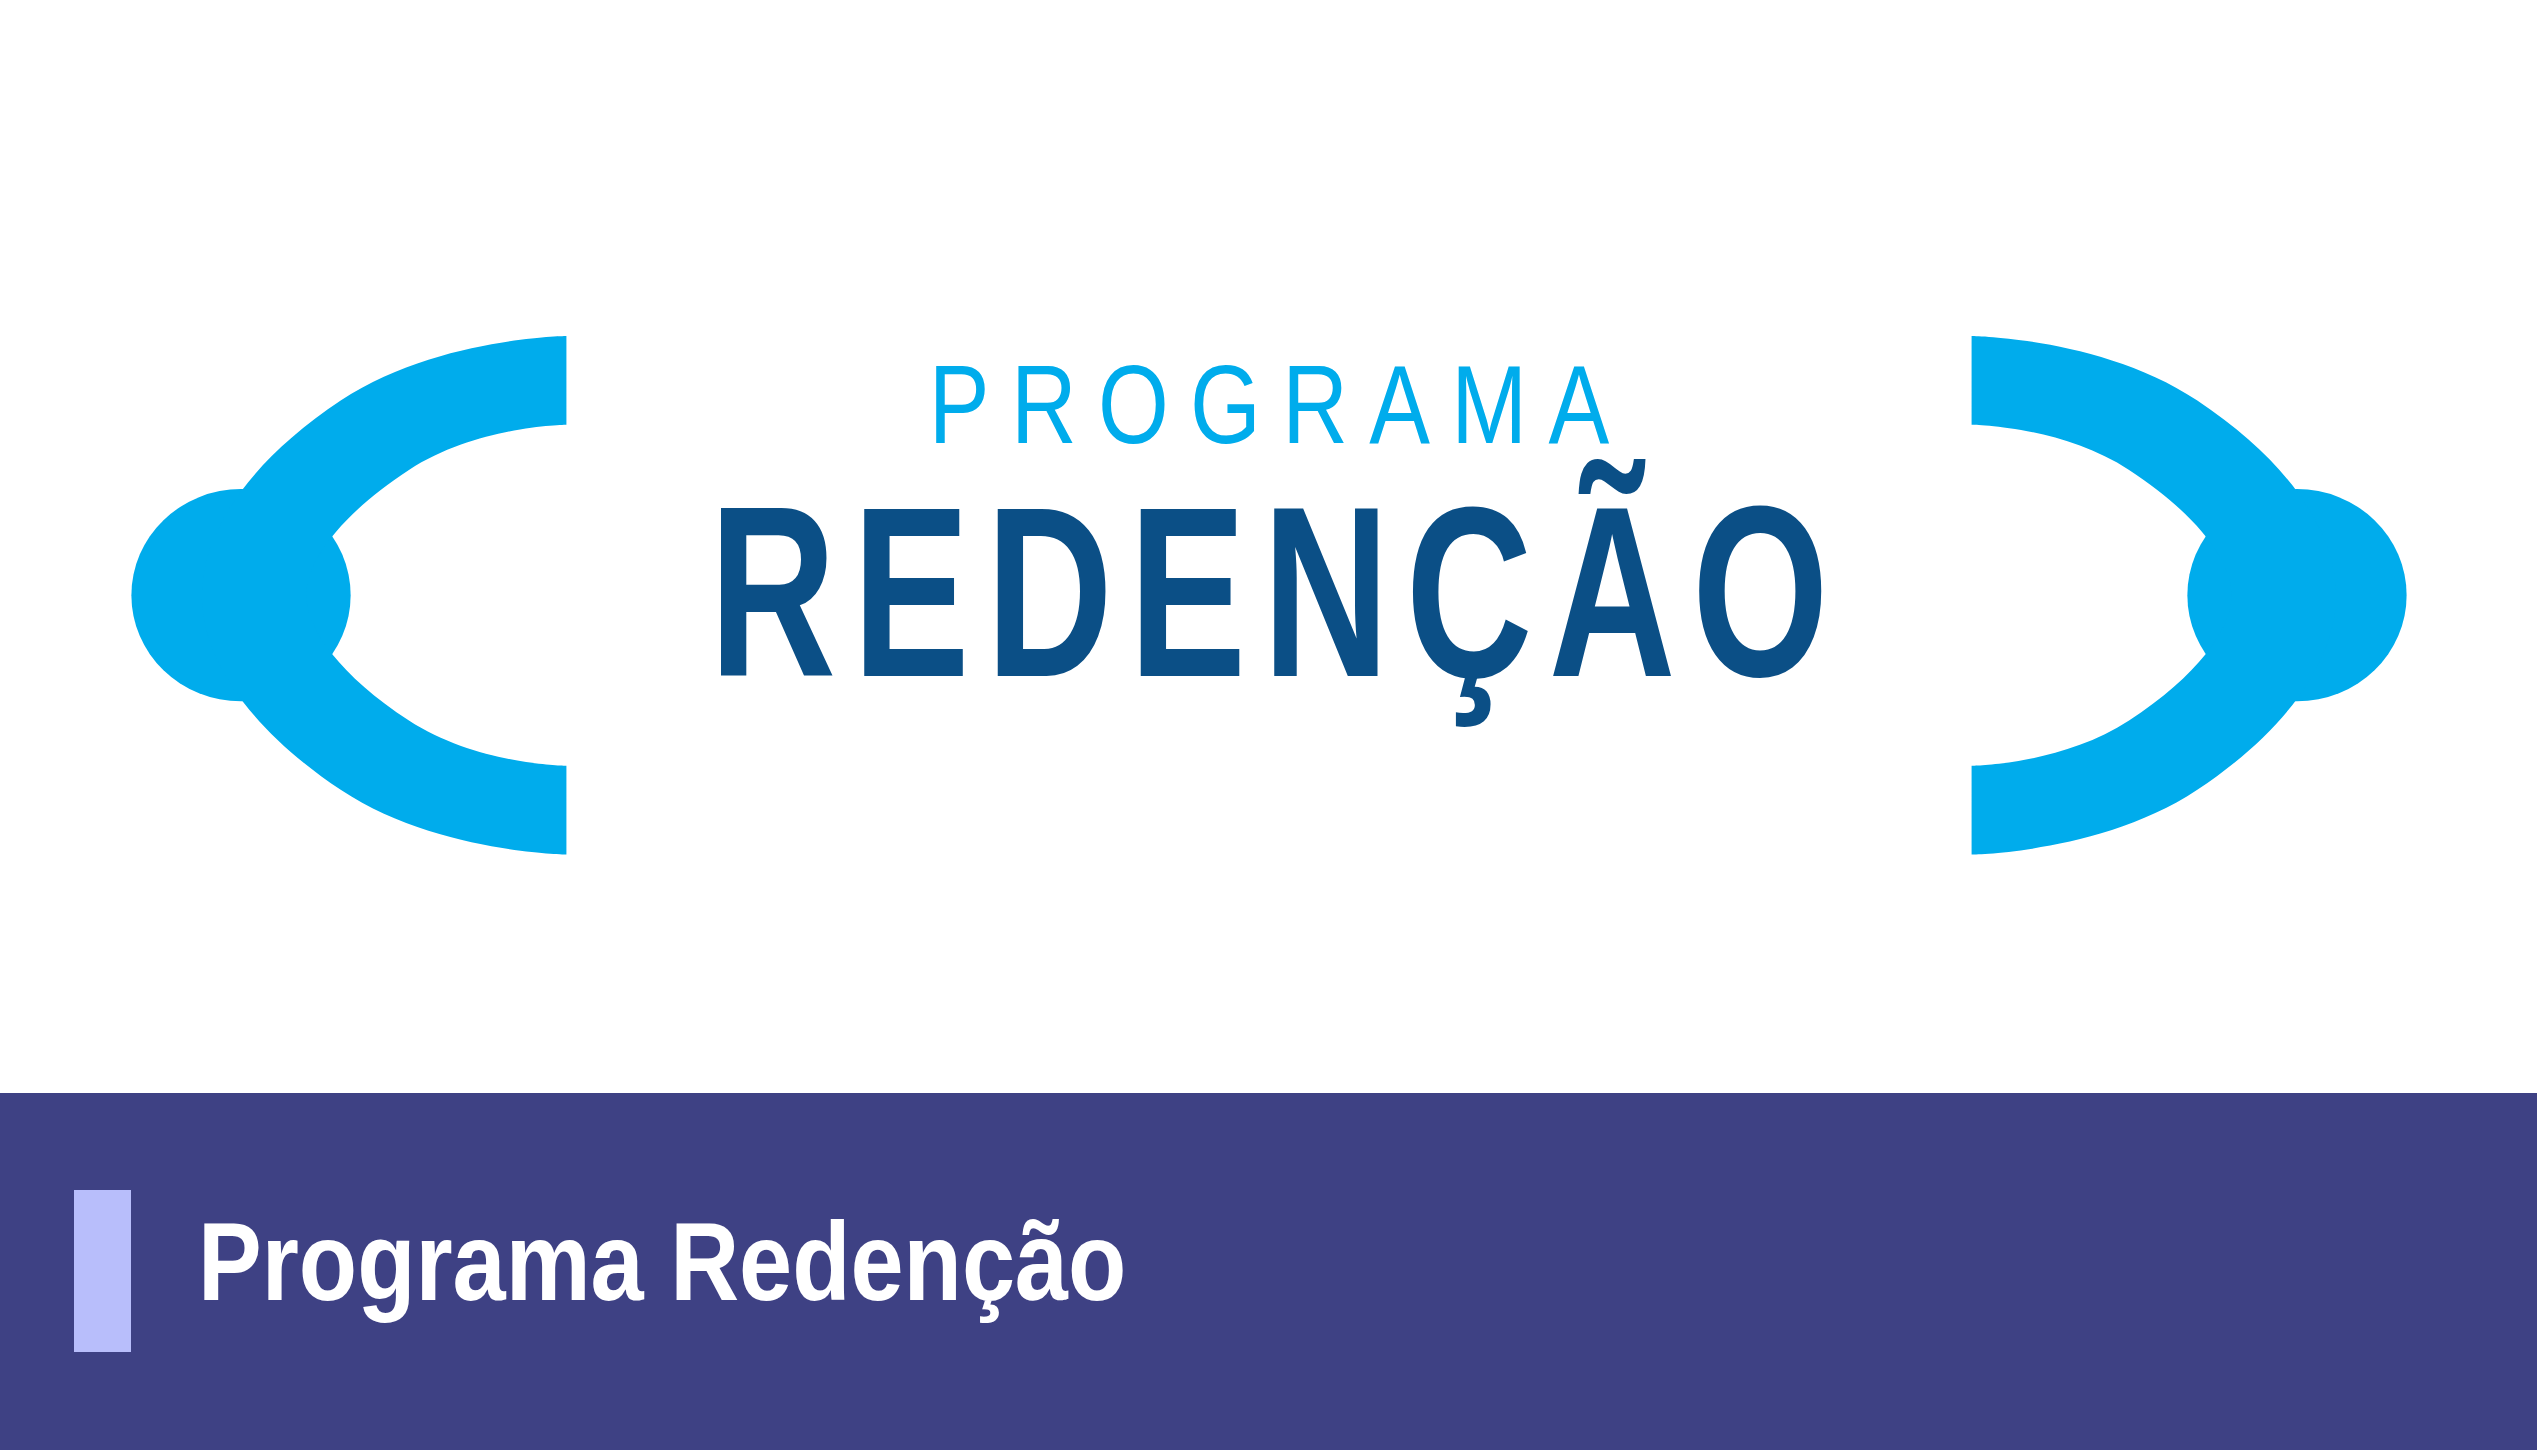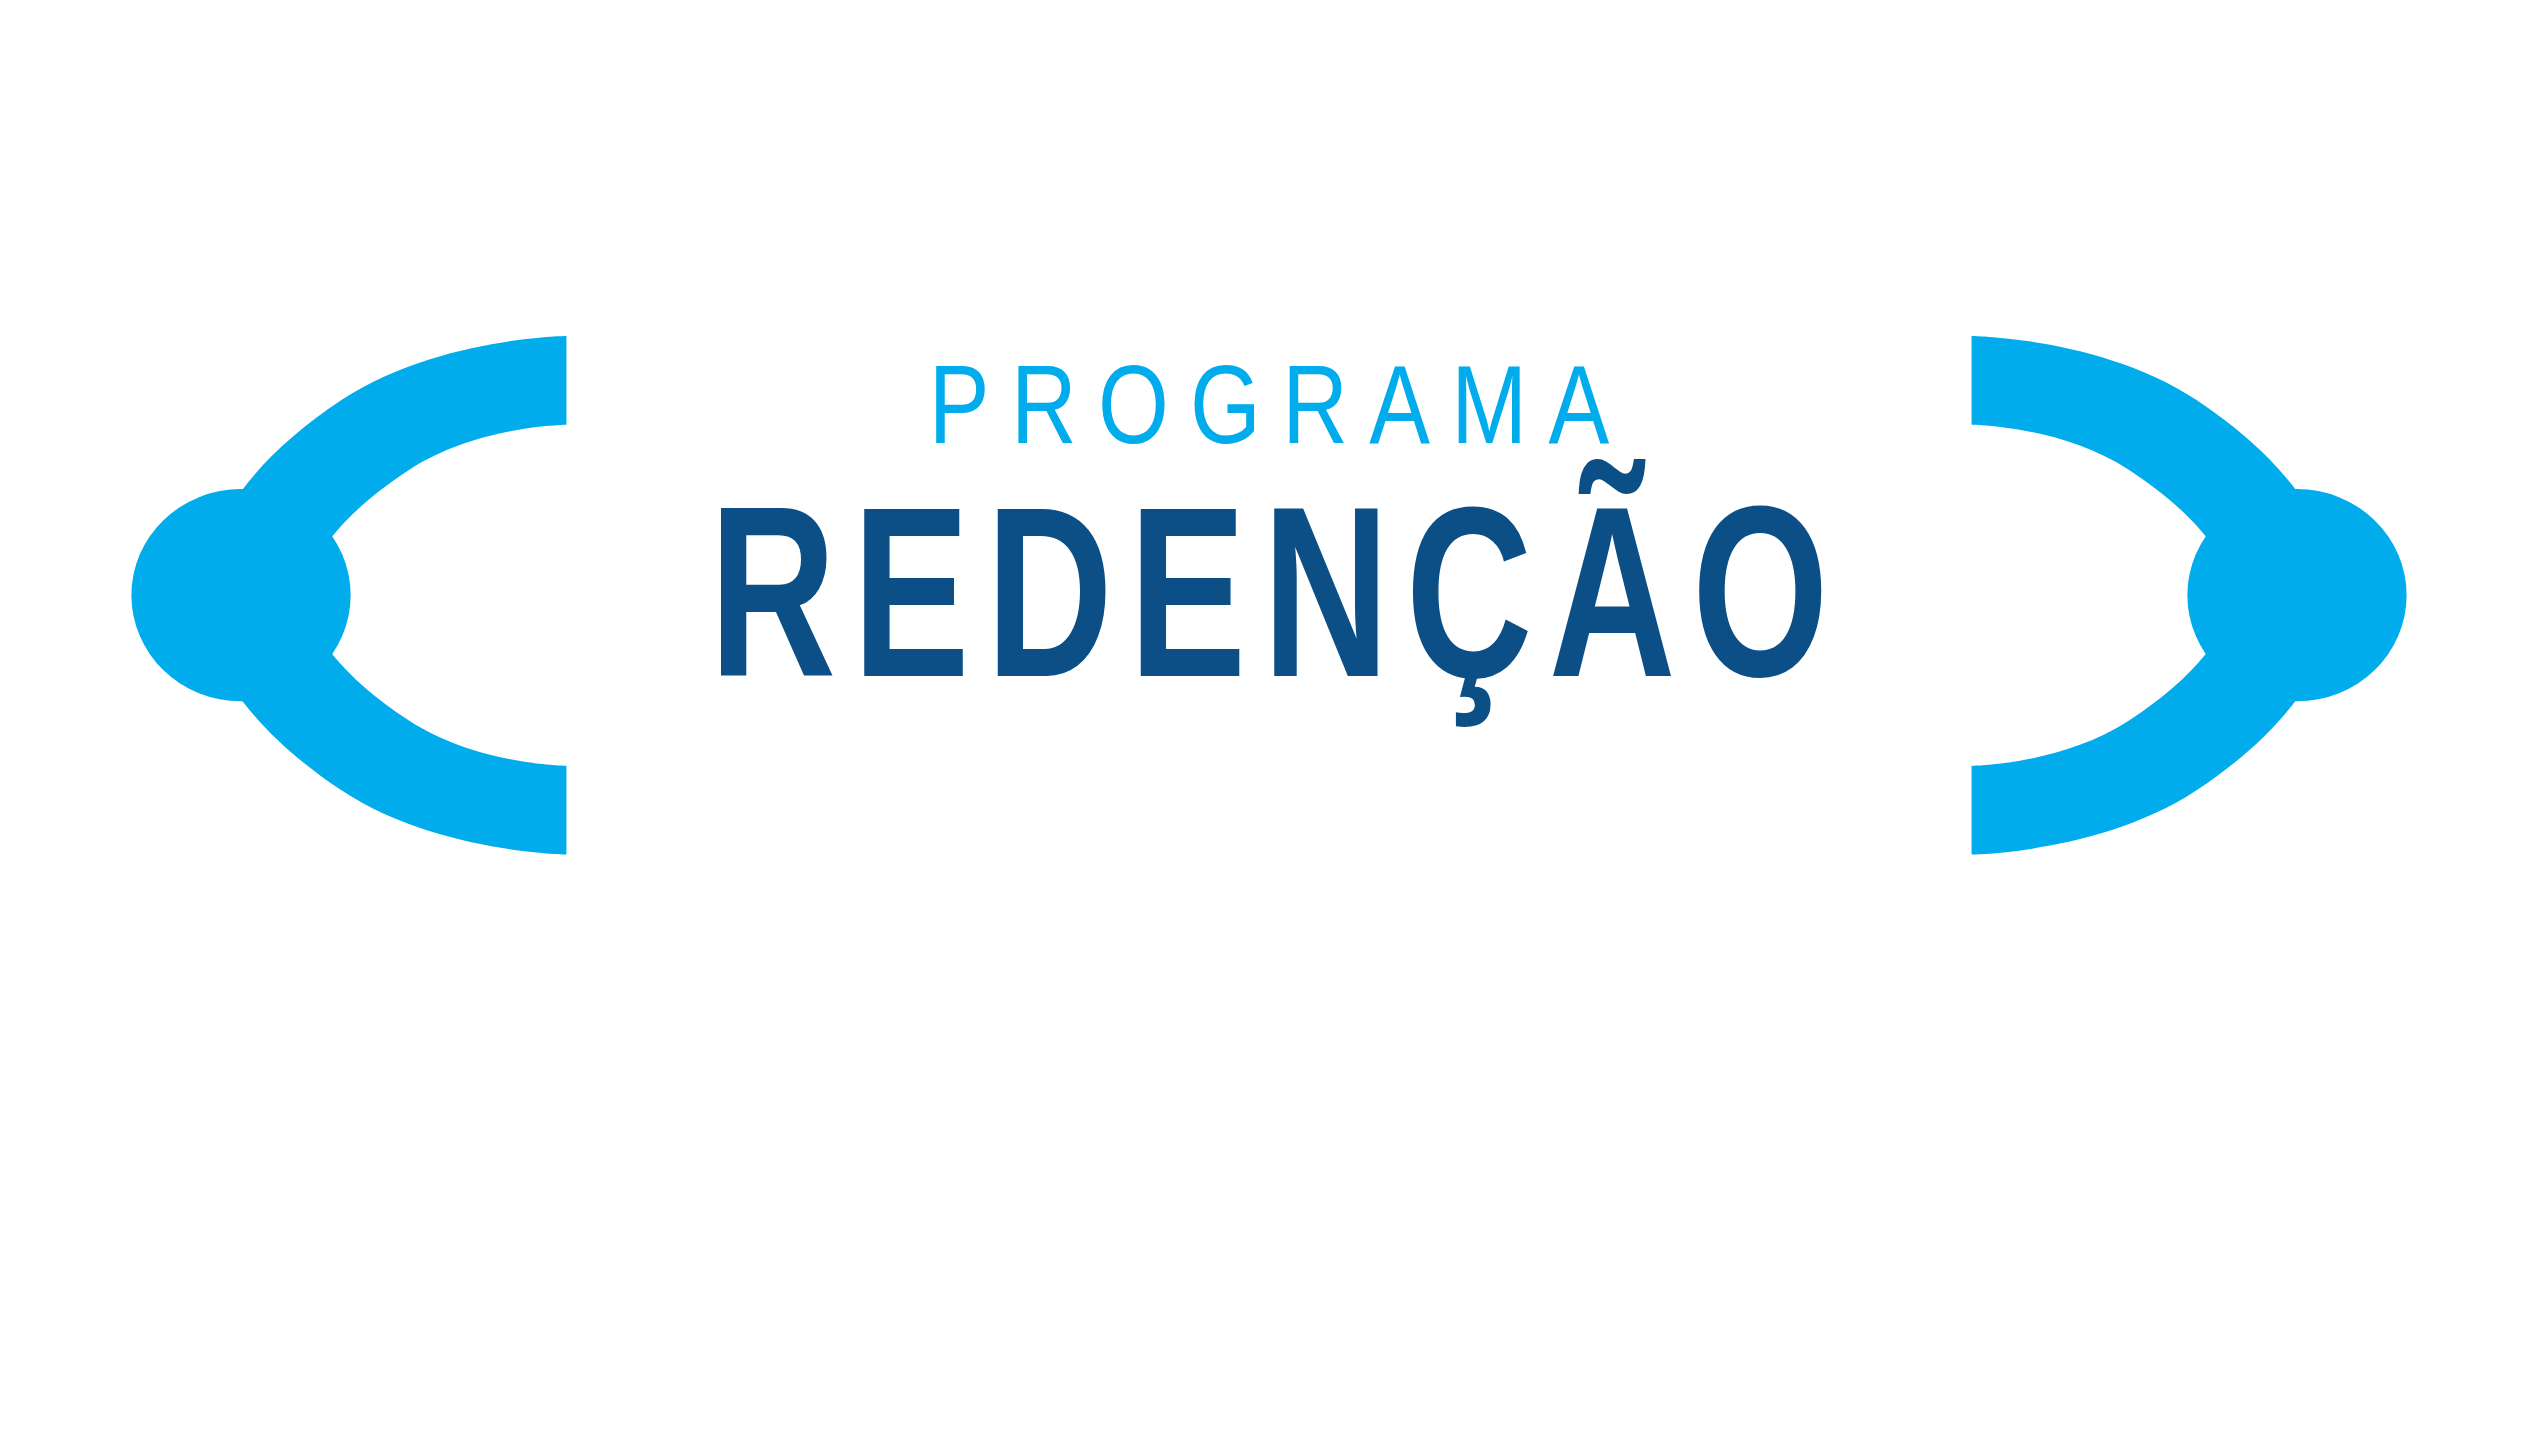--- a/index.html
+++ b/index.html
@@ -155,15 +155,19 @@
                C 500,388 651,386 651,386 Z"></path>
     </svg>
 
     <div class="logo-wordmark">
       <div class="word-programa">PROGRAMA</div>
       <div class="word-redencao">REDENÇÃO</div>
     </div>
 
   </div>
 
+  <div class="caption-band">
+    <div class="caption-accent"></div>
+    <div class="caption-text">Programa Redenção</div>
+  </div>
 
 </div>
 
 
 </body></html>

